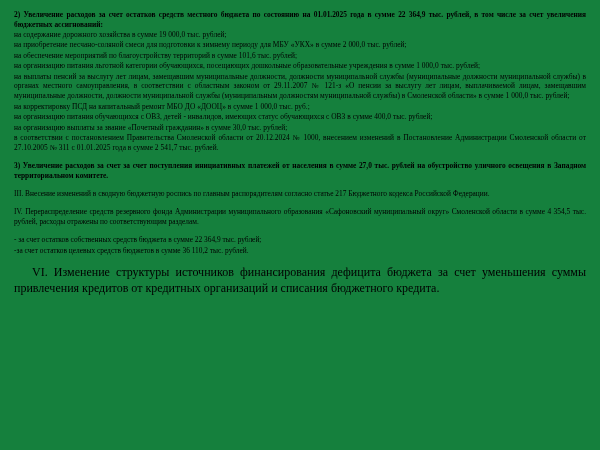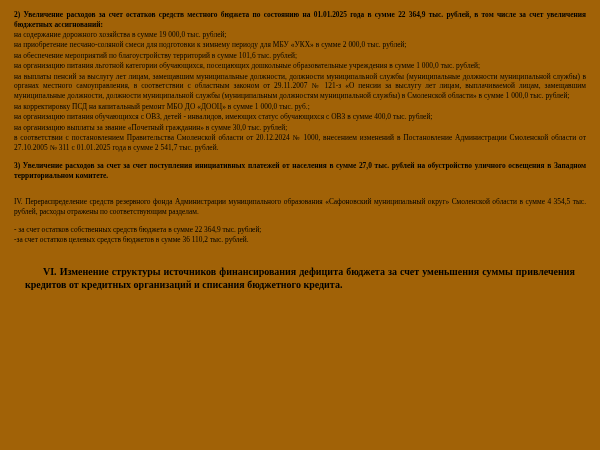--- a/index.html
+++ b/index.html
@@ -12,21 +12,21 @@
     height: 450px;
     font-family: "Liberation Serif", serif;
     color: #000000;
     overflow: hidden;
   }
   .page {
     box-sizing: border-box;
     width: 600px;
     height: 450px;
     padding: 10px 14px 6px 14px;
-    background: #a16207;
+    background: #15803d;
   }
   .para {
     font-size: 7.4px;
     line-height: 1.34;
     text-align: justify;
     margin: 0 0 0.5px 0;
     letter-spacing: 0.05px;
   }
   .spacer-lg { height: 8px; }
   .block-head {
@@ -36,25 +36,25 @@
     text-align: justify;
     margin: 0;
   }
   .romanpara {
     font-size: 7.4px;
     line-height: 1.36;
     text-align: justify;
     margin: 0;
   }
   .final {
-    font-size: 10px;
+    font-size: 12px;
     line-height: 1.36;
-    font-weight: bold;
+    font-weight: normal;
     text-align: justify;
-    margin: 11px;
+    margin: 0;
   }
   .indent-first {
     text-indent: 18px;
   }
 </style>
 </head>
 <body>
 
 <div class="page">
 
@@ -72,20 +72,23 @@
   </div>
 
   <div class="spacer-lg"></div>
 
   <div>
     <p class="block-head">3) Увеличение расходов за счет за счет поступления инициативных платежей от населения в сумме 27,0 тыс. рублей на обустройство уличного освещения в Западном территориальном комитете.</p>
   </div>
 
   <div class="spacer-lg"></div>
 
+  <div>
+    <p class="romanpara">III. Внесение изменений в сводную бюджетную роспись по главным распорядителям согласно статье 217 Бюджетного кодекса Российской Федерации.</p>
+  </div>
 
   <div class="spacer-lg"></div>
 
   <div>
     <p class="romanpara">IV. Перераспределение средств резервного фонда Администрации муниципального образования «Сафоновский муниципальный округ»  Смоленской области в сумме 4 354,5 тыс. рублей, расходы отражены по соответствующим разделам.</p>
   </div>
 
   <div class="spacer-lg"></div>
 
   <div>

